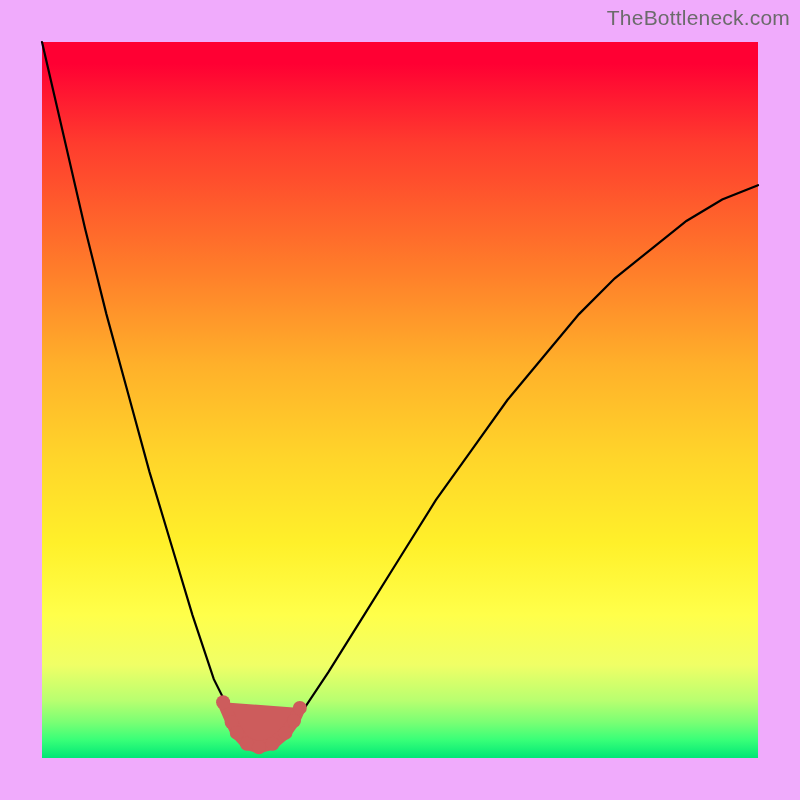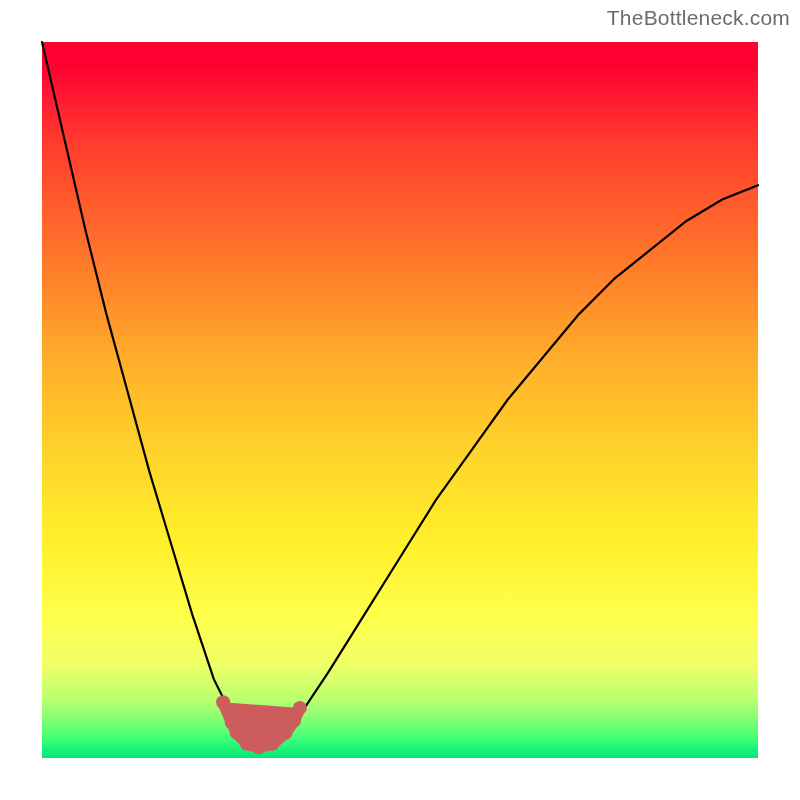--- a/index.html
+++ b/index.html
@@ -10,21 +10,21 @@
     background: #000;
     font-family: Arial, Helvetica, sans-serif;
     overflow: hidden;
   }
   .frame {
     position: absolute;
     top: 0;
     left: 0;
     width: 800px;
     height: 800px;
-    background: #ffffff;
+    background: #f0abfc;
   }
   .plot {
     position: absolute;
     top: 42px;
     left: 42px;
     width: 716px;
     height: 716px;
     background: linear-gradient(to bottom,
       #ff0033 0%,
       #ff0033 3%,

